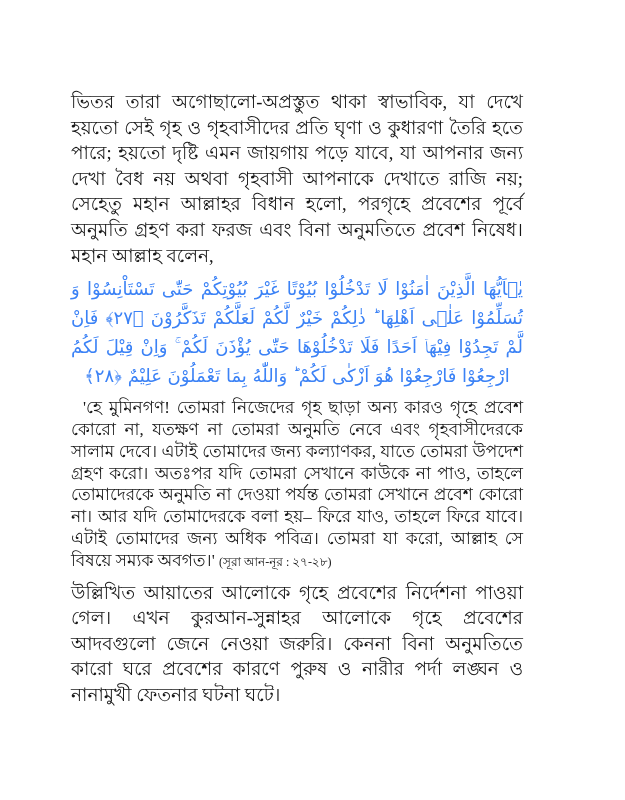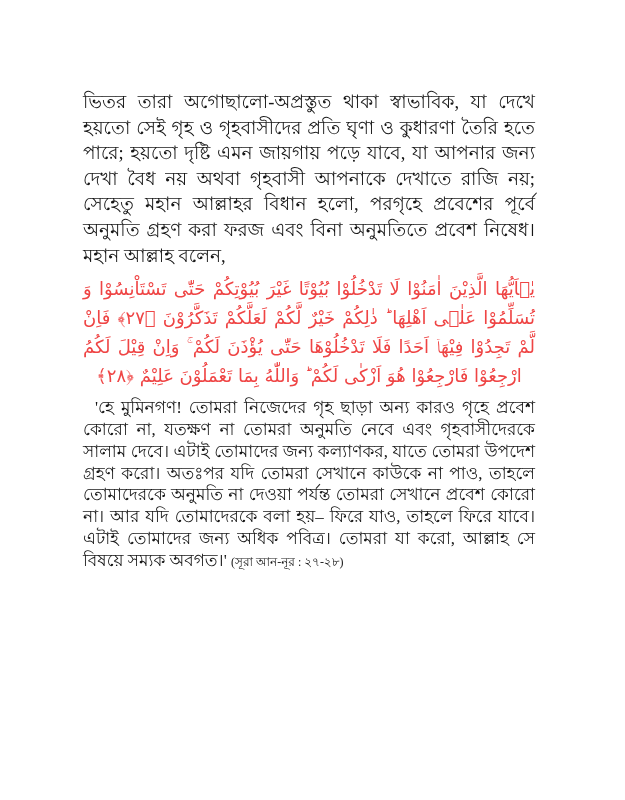--- a/index.html
+++ b/index.html
@@ -9,21 +9,21 @@
   }
   .page {
     position: relative;
     width: 625px;
     height: 800px;
     background: #ffffff;
     overflow: hidden;
   }
   .content {
     position: absolute;
-    left: 83px;
+    left: 71px;
     top: 90px;
     width: 452px;
     color: #161616;
   }
   p {
     margin: 0;
   }
   .body-text {
     font-family: "Liberation Serif", serif;
     font-size: 18.5px;
@@ -32,21 +32,21 @@
     color: #161616;
   }
   .arabic {
     direction: rtl;
     unicode-bidi: embed;
     font-family: "DejaVu Sans", sans-serif;
     font-size: 18px;
     line-height: 29px;
     text-align: justify;
     text-align-last: center;
-    color: #ef4444;
+    color: #3b82f6;
     margin-top: 5px;
     margin-bottom: 5px;
   }
   .translation {
     font-family: "Liberation Serif", serif;
     font-size: 17px;
     line-height: 21.8px;
     text-align: justify;
     text-indent: 12px;
     color: #161616;
@@ -65,15 +65,16 @@
 
 <div class="page">
   <div class="content">
 
     <p class="body-text">ভিতর তারা অগোছালো-অপ্রস্তুত থাকা স্বাভাবিক, যা দেখে হয়তো সেই গৃহ ও গৃহবাসীদের প্রতি ঘৃণা ও কুধারণা তৈরি হতে পারে; হয়তো দৃষ্টি এমন জায়গায় পড়ে যাবে, যা আপনার জন্য দেখা বৈধ নয় অথবা গৃহবাসী আপনাকে দেখাতে রাজি নয়; সেহেতু মহান আল্লাহর বিধান হলো, পরগৃহে প্রবেশের পূর্বে অনুমতি গ্রহণ করা ফরজ এবং বিনা অনুমতিতে প্রবেশ নিষেধ। মহান আল্লাহ বলেন,</p>
 
     <p class="arabic" dir="rtl">يٰۤاَيُّهَا الَّذِيْنَ اٰمَنُوْا لَا تَدْخُلُوْا بُيُوْتًا غَيْرَ بُيُوْتِكُمْ حَتّٰى تَسْتَاْنِسُوْا وَ تُسَلِّمُوْا عَلٰۤى اَهْلِهَا ؕ ذٰلِكُمْ خَيْرٌ لَّكُمْ لَعَلَّكُمْ تَذَكَّرُوْنَ ﴿٢٧﴾ فَاِنْ لَّمْ تَجِدُوْا فِيْهَاۤ اَحَدًا فَلَا تَدْخُلُوْهَا حَتّٰى يُؤْذَنَ لَكُمْ ۚ وَاِنْ قِيْلَ لَكُمُ ارْجِعُوْا فَارْجِعُوْا هُوَ اَزْكٰى لَكُمْ ؕ وَاللّٰهُ بِمَا تَعْمَلُوْنَ عَلِيْمٌ ﴿٢٨﴾</p>
 
     <p class="translation"><span>'হে মুমিনগণ! তোমরা নিজেদের গৃহ ছাড়া অন্য কারও গৃহে প্রবেশ কোরো না, যতক্ষণ না তোমরা অনুমতি নেবে এবং গৃহবাসীদেরকে সালাম দেবে। এটাই তোমাদের জন্য কল্যাণকর, যাতে তোমরা উপদেশ গ্রহণ করো। অতঃপর যদি তোমরা সেখানে কাউকে না পাও, তাহলে তোমাদেরকে অনুমতি না দেওয়া পর্যন্ত তোমরা সেখানে প্রবেশ কোরো না। আর যদি তোমাদেরকে বলা হয়– ফিরে যাও, তাহলে ফিরে যাবে। এটাই তোমাদের জন্য অধিক পবিত্র। তোমরা যা করো, আল্লাহ সে বিষয়ে সম্যক অবগত।'</span> <span class="citation">(সূরা আন-নূর : ২৭-২৮)</span></p>
 
+    <p class="body-text closing">উল্লিখিত আয়াতের আলোকে গৃহে প্রবেশের নির্দেশনা পাওয়া গেল। এখন কুরআন-সুন্নাহর আলোকে গৃহে প্রবেশের আদবগুলো জেনে নেওয়া জরুরি। কেননা বিনা অনুমতিতে কারো ঘরে প্রবেশের কারণে পুরুষ ও নারীর পর্দা লঙ্ঘন ও নানামুখী ফেতনার ঘটনা ঘটে।</p>
 
   </div>
 </div>
 
 </body></html>

